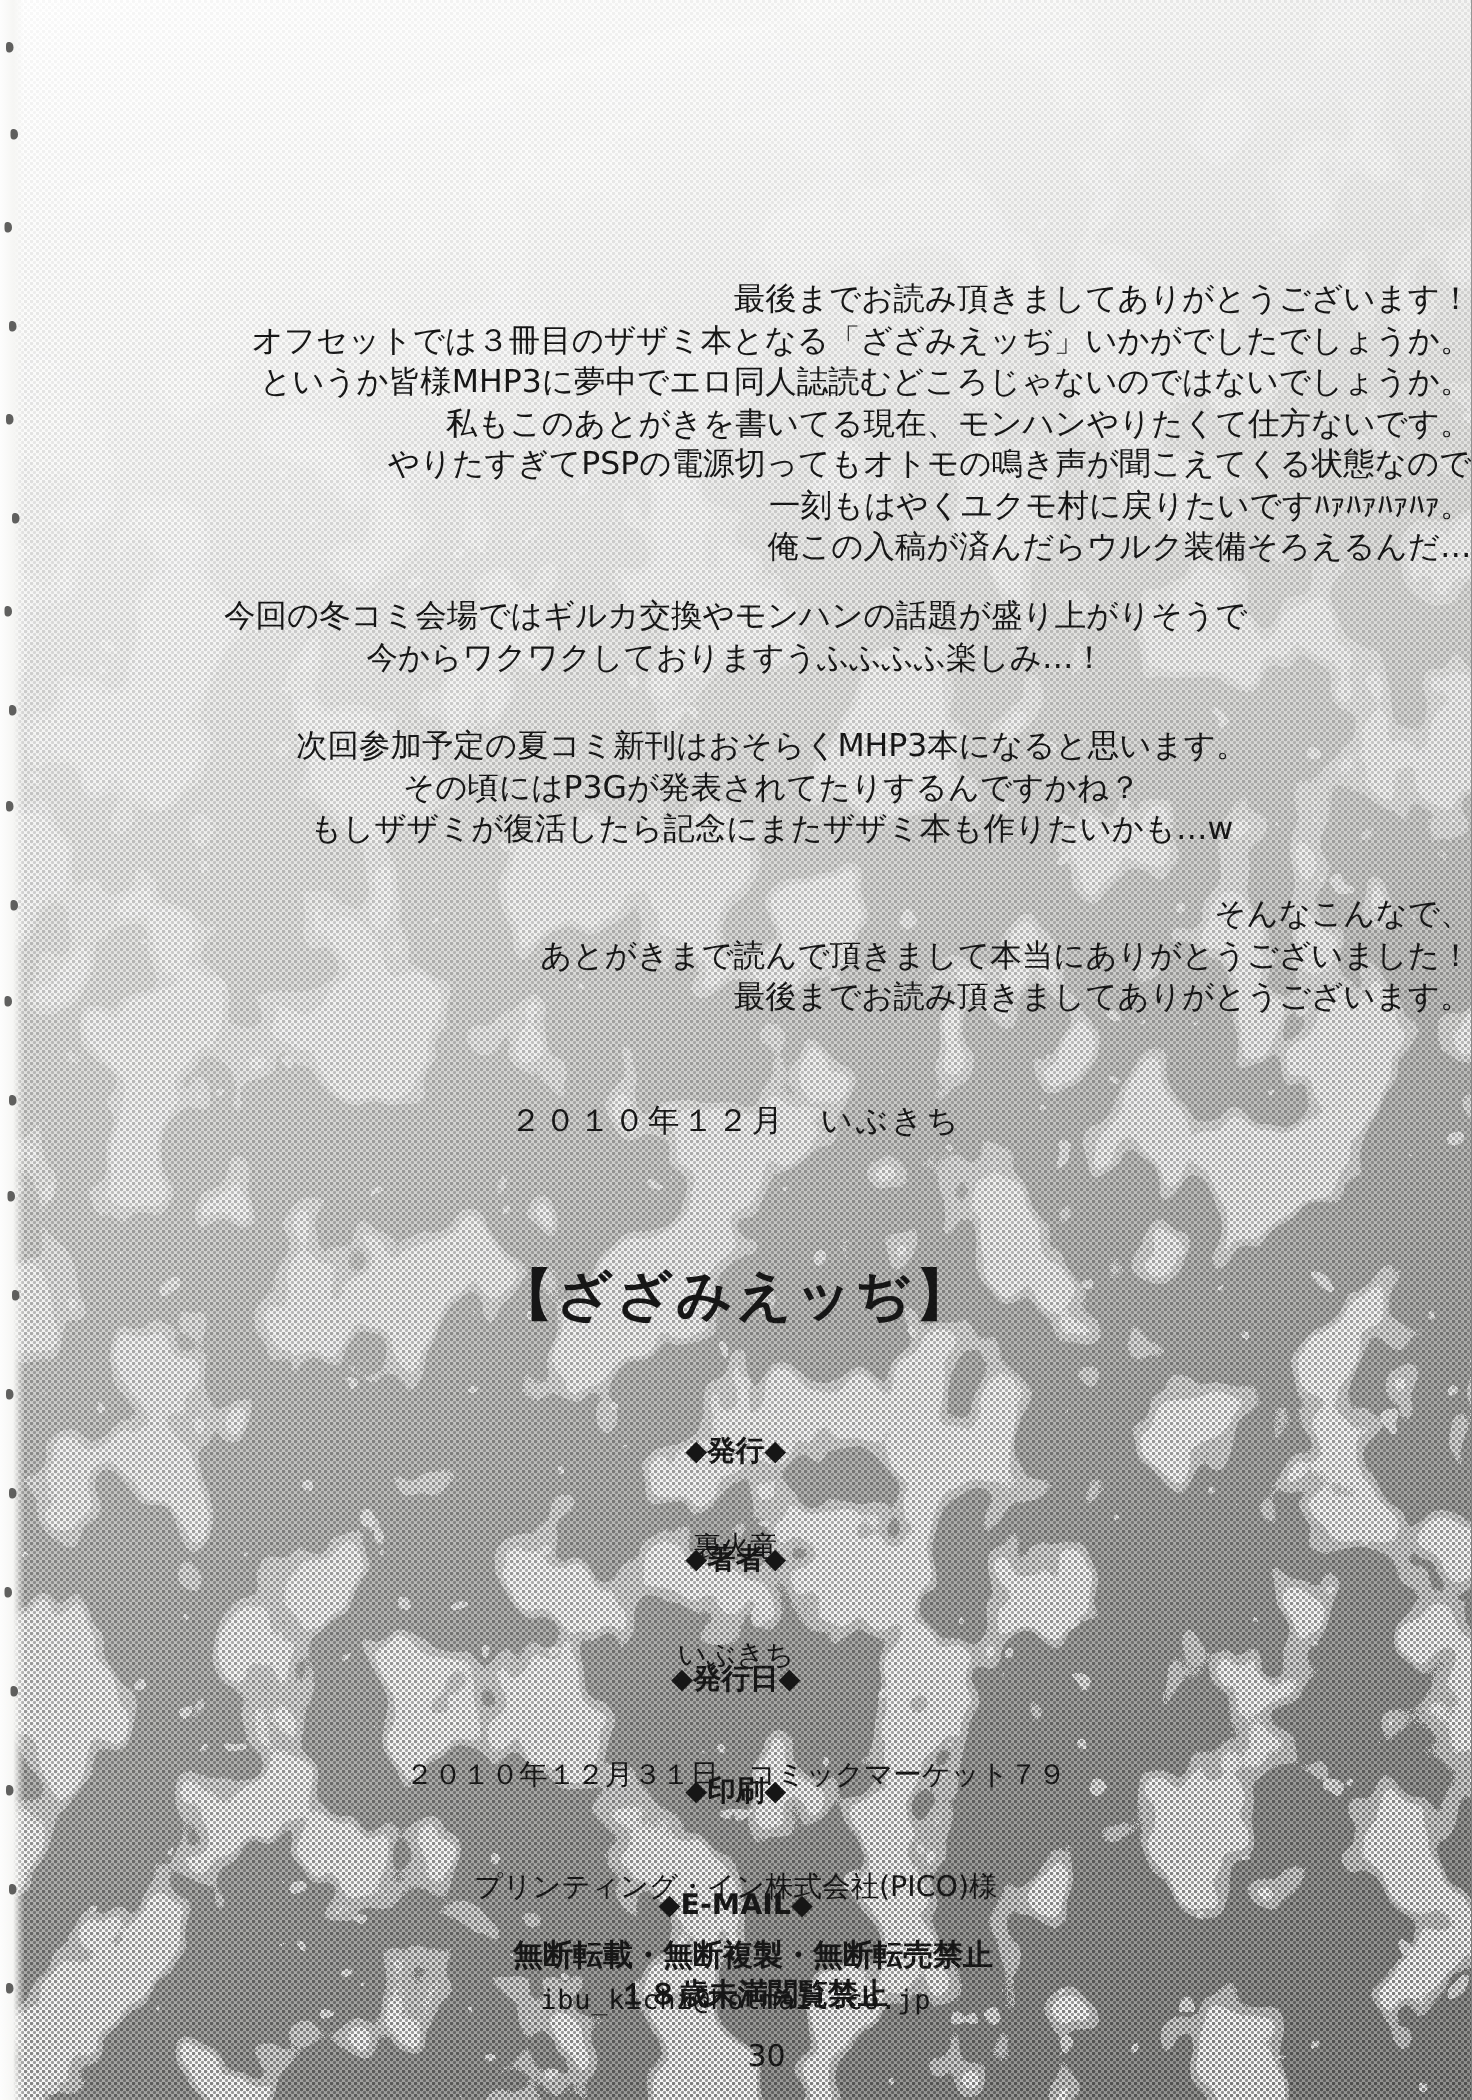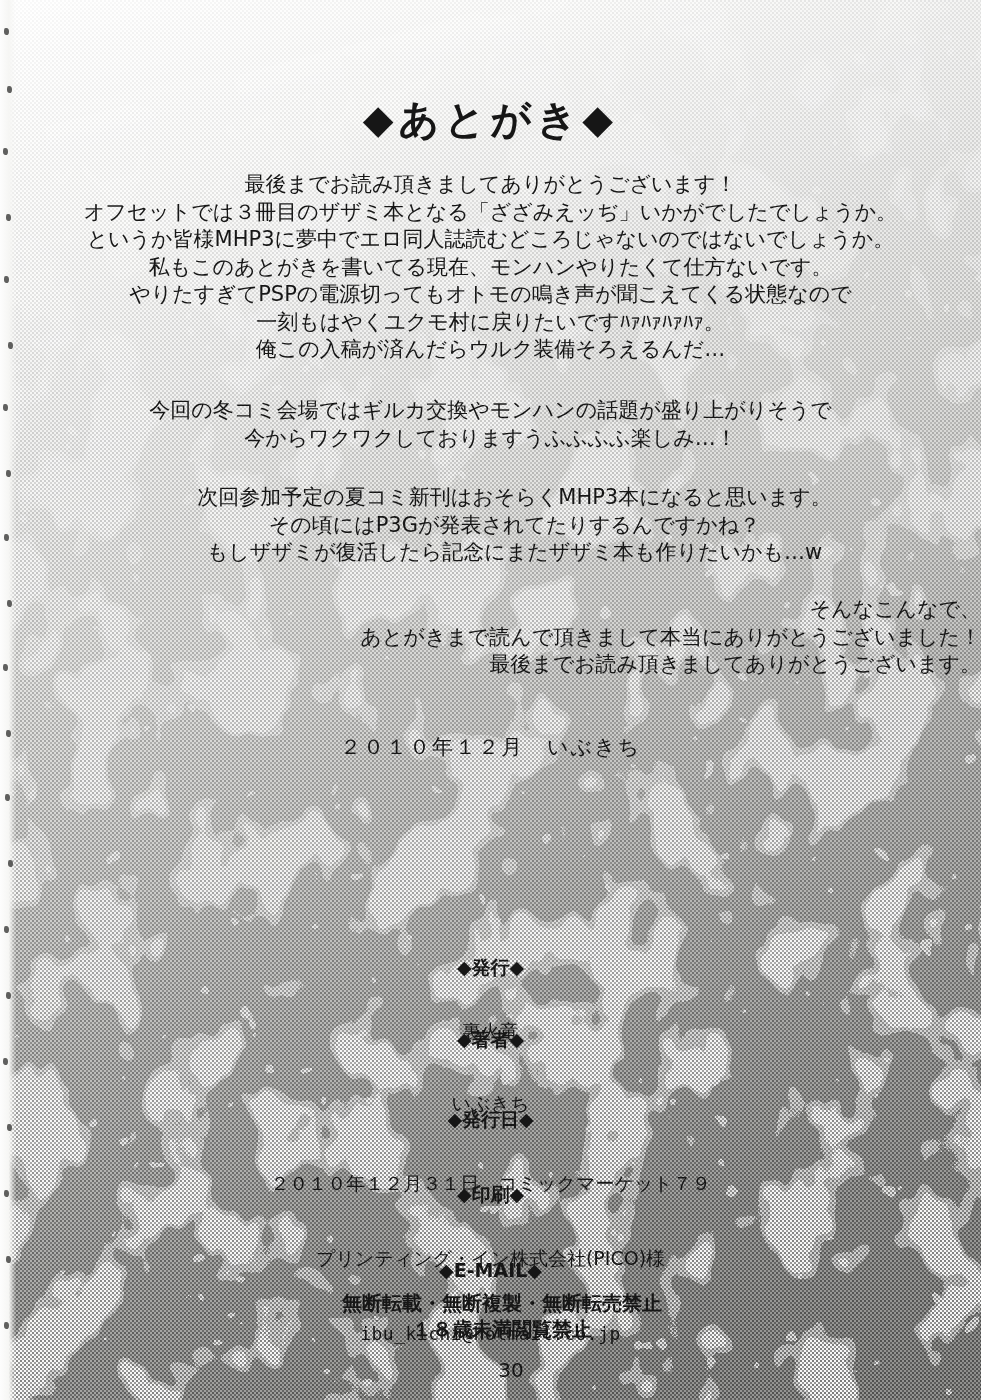--- a/index.html
+++ b/index.html
@@ -35,21 +35,21 @@
   
   .edge{
     position:absolute;left:0;top:0;width:16px;height:1400px;
     background:linear-gradient(90deg,#fdfdfd 0%,#f6f6f4 55%,rgba(246,246,244,0) 100%);
   }
   .edge i{position:absolute;width:5px;height:7px;border-radius:40% 60% 55% 45%;
     background:#3a3a38;opacity:.8;}
   .txt{position:absolute;left:0;right:0;text-align:center;white-space:pre;}
   .title{top:92px;font-size:40px;font-weight:bold;letter-spacing:5px;}
   .body-par{font-size:21px;line-height:27.5px;font-weight:500;}
-  .p1{top:171px;}
+  .p1{top:186px;text-align:right;}
   .p2{top:397px;border-radius:14px;}
   .p3{top:484px;padding-left:48px;}
   .p4{top:596px;text-align:right;}
   .signoff{top:733px;font-size:21px;letter-spacing:2px;}
   .booktitle{top:839px;font-size:37px;font-weight:bold;letter-spacing:2px;}
   .colsec .h{font-size:19px;line-height:26px;font-weight:600;}
   .colsec .v{font-size:19px;line-height:26px;}
   .c0{top:916px;} .c1{top:988px;} .c2{top:1068px;} .c3{top:1143px;} .c4{top:1219px;}
   .c4 .v{font-family:"DejaVu Sans Mono","Liberation Mono",monospace;font-size:18px;letter-spacing:.5px;}
   .notice{top:1290px;font-size:20px;line-height:26px;font-weight:bold;margin-left:23px;}
@@ -101,29 +101,29 @@
       <i style="top:860px;left:8px"></i>
       <i style="top:926px;left:4px"></i>
       <i style="top:992px;left:6px"></i>
       <i style="top:1058px;left:3px"></i>
       <i style="top:1124px;left:7px"></i>
       <i style="top:1190px;left:4px"></i>
       <i style="top:1256px;left:6px"></i>
       <i style="top:1322px;left:4px"></i>
     </div>
 
-  <div class="txt title">◆あとがき◆</div>
 
   <div class="txt body-par p1"><div class="tline">最後までお読み頂きましてありがとうございます！</div><div class="tline">オフセットでは３冊目のザザミ本となる「ざざみえッぢ」いかがでしたでしょうか。</div><div class="tline">というか皆様MHP3に夢中でエロ同人誌読むどころじゃないのではないでしょうか。</div><div class="tline">私もこのあとがきを書いてる現在、モンハンやりたくて仕方ないです。</div><div class="tline">やりたすぎてPSPの電源切ってもオトモの鳴き声が聞こえてくる状態なので</div><div class="tline">一刻もはやくユクモ村に戻りたいですﾊｧﾊｧﾊｧﾊｧ。</div><div class="tline">俺この入稿が済んだらウルク装備そろえるんだ…</div></div>
   <div class="txt body-par p2"><div class="tline">今回の冬コミ会場ではギルカ交換やモンハンの話題が盛り上がりそうで</div><div class="tline">今からワクワクしておりますうふふふふ楽しみ…！</div></div>
   <div class="txt body-par p3"><div class="tline">次回参加予定の夏コミ新刊はおそらくMHP3本になると思います。</div><div class="tline">その頃にはP3Gが発表されてたりするんですかね？</div><div class="tline">もしザザミが復活したら記念にまたザザミ本も作りたいかも…w</div></div>
   <div class="txt body-par p4"><div class="tline">そんなこんなで、</div><div class="tline">あとがきまで読んで頂きまして本当にありがとうございました！</div><div class="tline">最後までお読み頂きましてありがとうございます。</div></div>
 
   <div class="txt signoff">２０１０年１２月　いぶきち</div>
 
+  <div class="txt booktitle">【ざざみえッぢ】</div>
 
   <div class="txt colsec c0">
     <div class="h">◆発行◆</div>
     <div class="v">裏火竜</div>
   </div>
   <div class="txt colsec c1">
     <div class="h">◆著者◆</div>
     <div class="v">いぶきち</div>
   </div>
   <div class="txt colsec c2">

